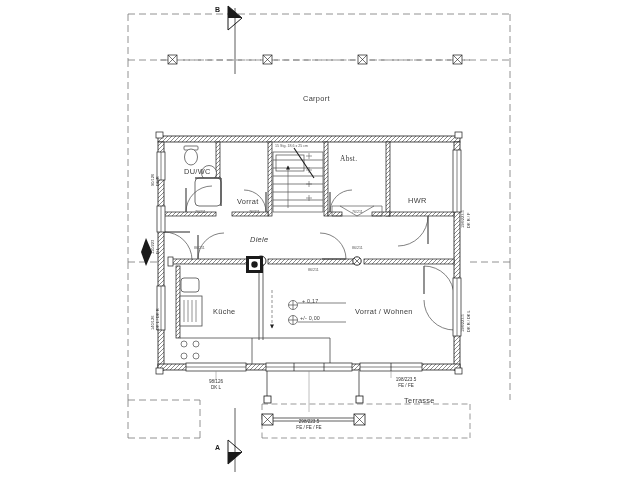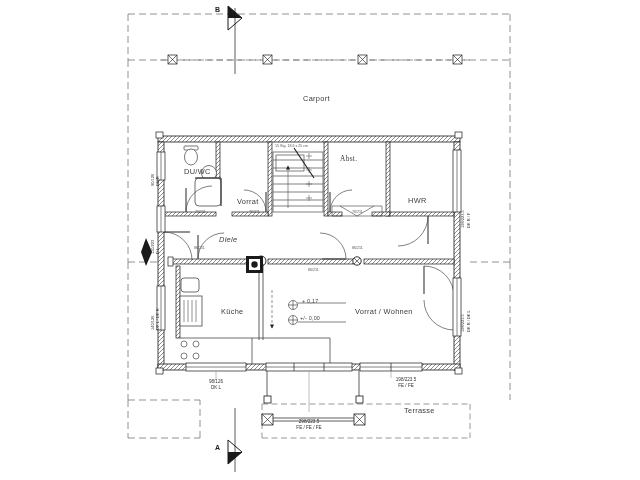--- a/index.html
+++ b/index.html
@@ -308,24 +308,24 @@
   </svg>
 
   <div class="secmark" style="left:215px;top:6px;">B</div>
   <div class="secmark" style="left:215px;top:444px;">A</div>
 
   <div class="room" style="left:303px;top:94px;">Carport</div>
   <div class="room" style="left:184px;top:167px;">DU/WC</div>
   <div class="room" style="left:237px;top:154px;margin-top:43px;">Vorrat</div>
   <div class="room" style="left:340px;top:154px;font-family:Liberation Serif, serif;">Abst.</div>
   <div class="room" style="left:408px;top:196px;">HWR</div>
-  <div class="room" style="left:219px;top:235px;font-style:italic;">Diele</div>
-  <div class="room" style="left:221px;top:307px;">Küche</div>
+  <div class="room" style="left:250px;top:235px;font-style:italic;">Diele</div>
+  <div class="room" style="left:213px;top:307px;">Küche</div>
   <div class="room" style="left:355px;top:307px;">Vorrat / Wohnen</div>
-  <div class="room" style="left:404px;top:406px;">Terrasse</div>
+  <div class="room" style="left:404px;top:396px;">Terrasse</div>
 
   <div class="lbl" style="left:302px;top:298px;font-size:5.4px;">+ 0,17</div>
   <div class="lbl" style="left:300px;top:315px;font-size:5.4px;">+/- 0,00</div>
 
   <div class="tiny" style="left:275px;top:144px;">15 Stg. 18,6 x 25 cm</div>
 
   <div class="dim" style="left:192px;top:379px;width:48px;">
     <span>98/126</span><br>
     <span>DK L</span>
   </div>

